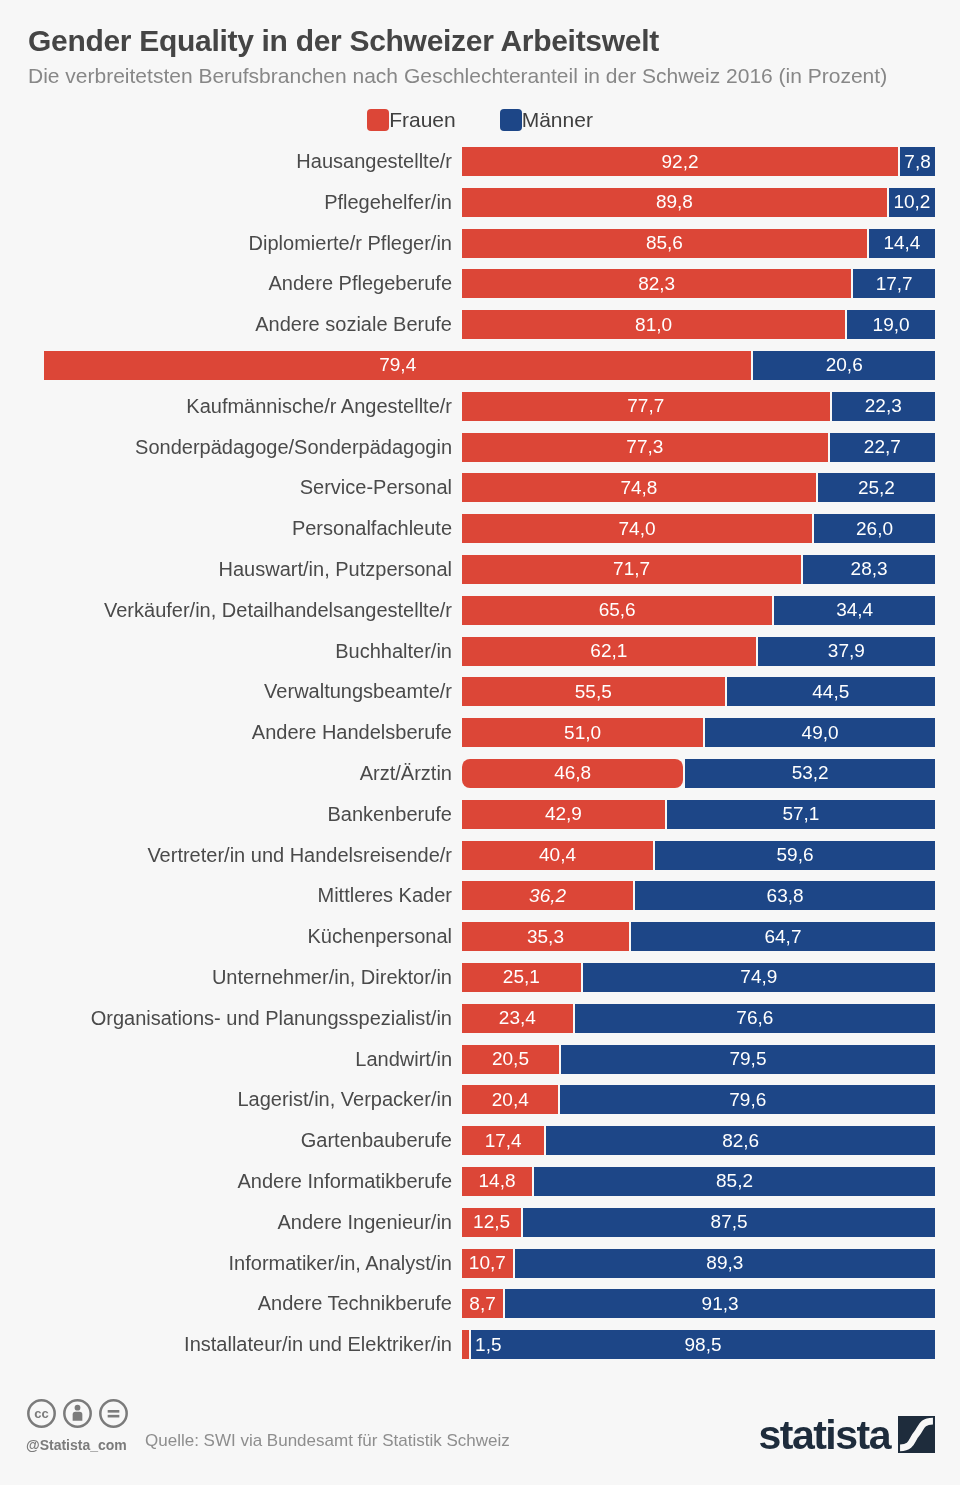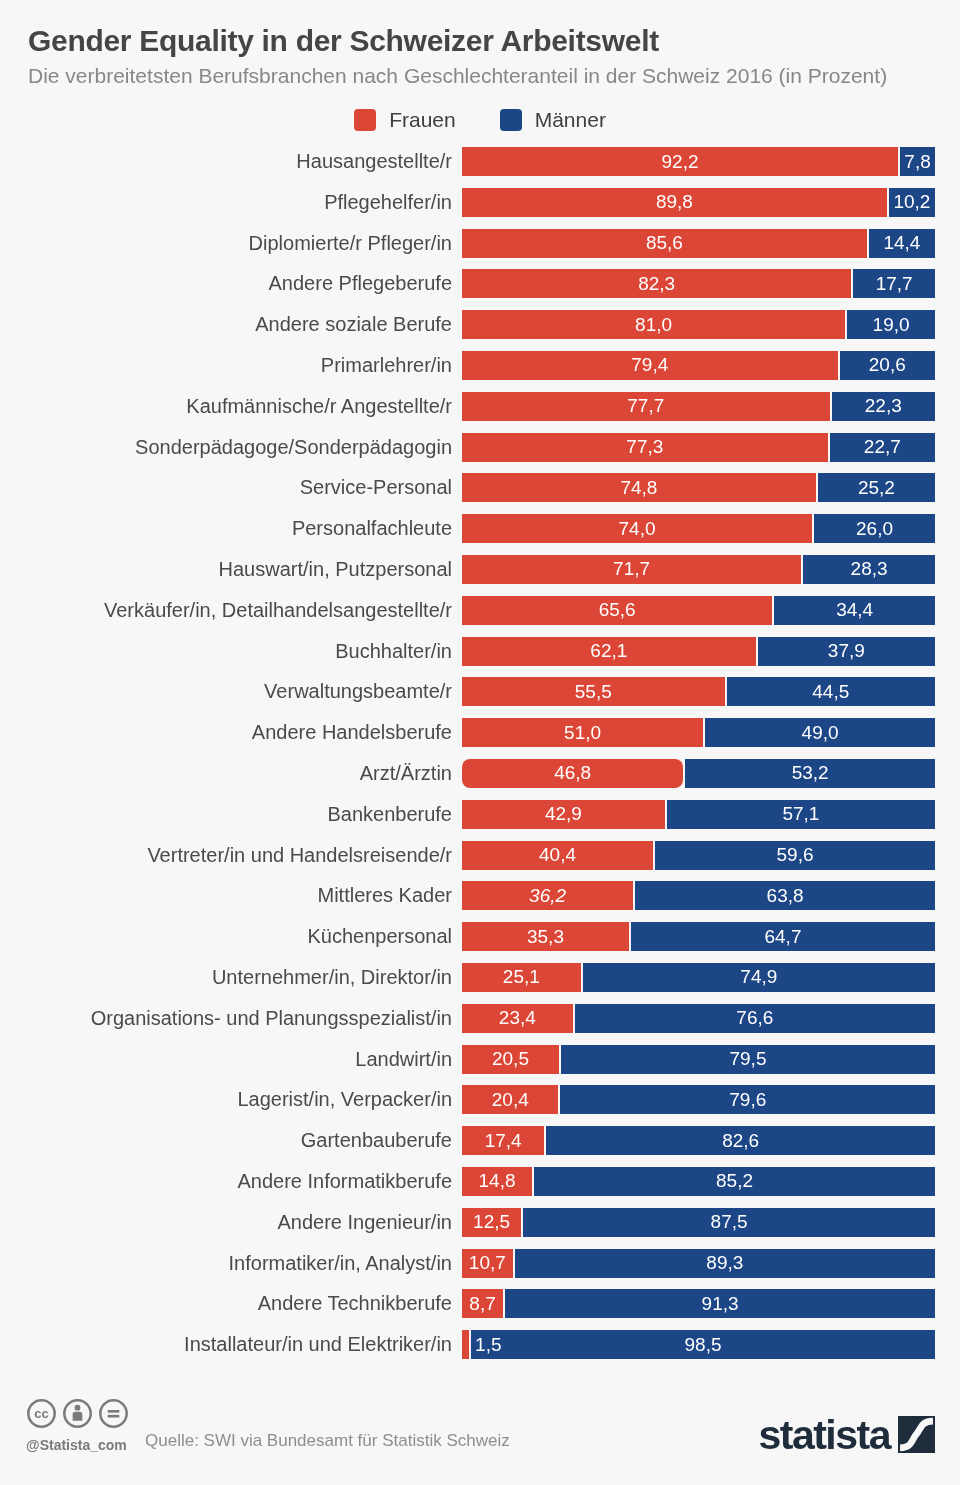--- a/index.html
+++ b/index.html
@@ -22,21 +22,21 @@
     letter-spacing:-0.3px;
   }
   .subtitle{
     position:absolute;left:28px;top:64px;
     font-size:21px;color:#878787;
   }
   .legend{
     position:absolute;left:0;top:108px;width:960px;
     display:flex;justify-content:center;align-items:center;gap:44px;
   }
-  .legend-item{display:flex;align-items:center;gap:13px;}
+  .legend-item{display:flex;align-items:center;}
   .swatch{width:22px;height:22px;border-radius:4px;}
   .swatch.f{background:var(--c-frauen);}
   .swatch.m{background:var(--c-maenner);}
   .legend-label{font-size:21px;color:#3f3f3f;}
 
   .chart{
     position:absolute;left:0;top:147px;width:935px;
     display:flex;flex-direction:column;gap:11.8px;padding-left:44px;
   }
   .row{display:flex;align-items:center;height:29px;}
@@ -148,21 +148,20 @@
         <div class="seg seg-f" style="width: 81%;">
           <span class="val">81,0</span>
         </div>
         <div class="seg seg-m">
           <span class="val">19,0</span>
         </div>
       </div>
     </div>
 
     <div class="row">
-      <div class="row-label">Primarlehrer/in</div>
       <div class="row-bars">
         <div class="seg seg-f" style="width: 79.4%;">
           <span class="val">79,4</span>
         </div>
         <div class="seg seg-m">
           <span class="val">20,6</span>
         </div>
       </div>
     </div>
 

